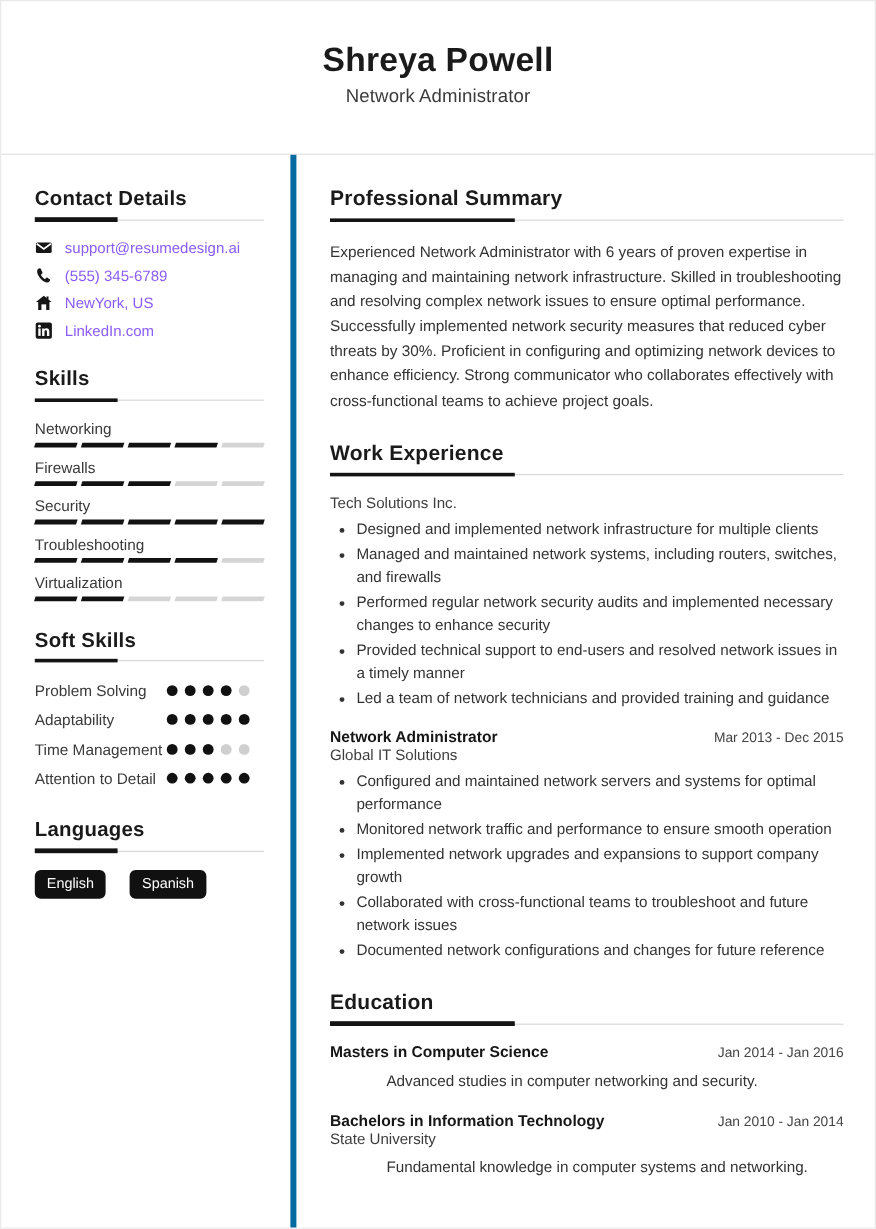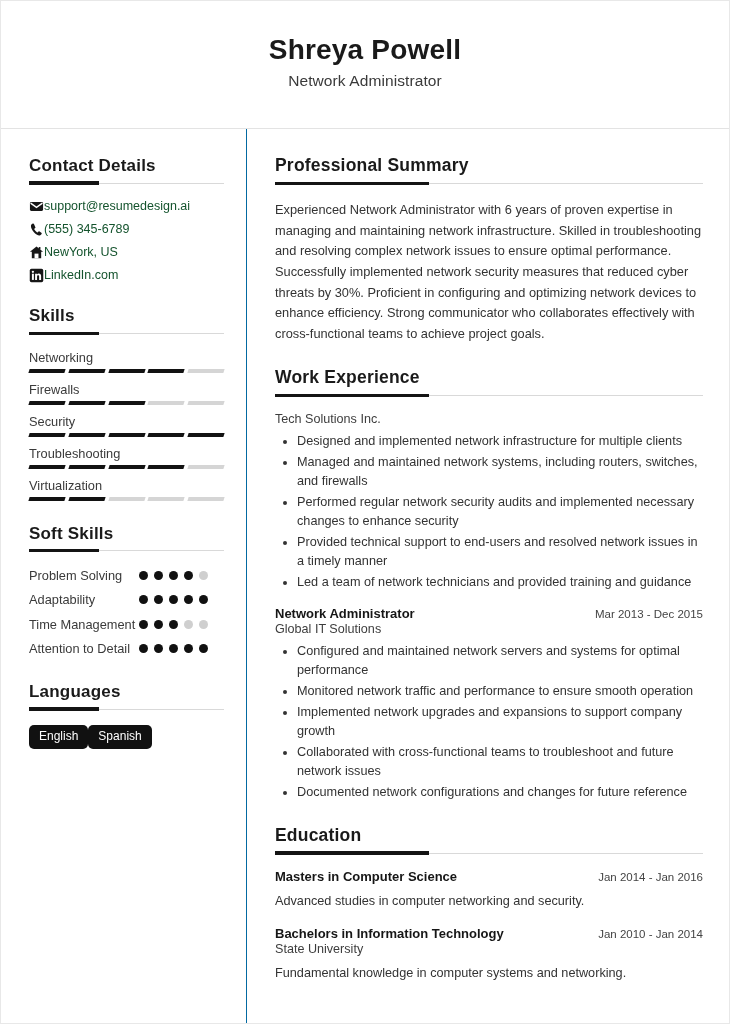--- a/index.html
+++ b/index.html
@@ -47,21 +47,21 @@
   }
 
   
   .body {
     display: flex;
     height: calc(1024px - 129px);
   }
   .sidebar {
     width: 246px;
     padding: 26px 22px 0 28px;
-    border-right: 1px solid #0369a1;
+    border-right: 5px solid #0369a1;
   }
   .main {
     flex: 1;
     padding: 26px 26px 0 28px;
   }
 
   
   .sec-title {
     font-size: 17px;
     font-weight: bold;
@@ -90,24 +90,25 @@
     width: 36%;
     height: 3.5px;
     background: #141414;
   }
   .sec { margin-bottom: 22px; }
 
   
   .contact-list { margin-top: 2px; }
   .contact-row {
     display: flex;
-    align-items: flex-start;
+    align-items: center;
+    gap: 10px;
     margin-bottom: 8px;
     font-size: 12.5px;
-    color: #14532d;
+    color: #8b5cf6;
   }
   .ci { width: 15px; height: 15px; flex: 0 0 15px; display: block; }
   .ci svg { display: block; }
 
   
   .skill { margin-bottom: 9px; }
   .skill-name {
     font-size: 12.8px;
     color: #3a3a3a;
     margin-bottom: 4px;
@@ -145,21 +146,21 @@
     padding-top: 4px;
   }
   .dot {
     width: 9px; height: 9px;
     border-radius: 50%;
     background: #cfcfcf;
   }
   .dot.on { background: #111111; }
 
   
-  .lang-wrap { display: flex; flex-wrap: wrap; gap: 0; margin-top: 2px; }
+  .lang-wrap { display: flex; flex-wrap: wrap; gap: 20px; margin-top: 2px; }
   .lang-pill {
     background: #111111;
     color: #ffffff;
     font-size: 12px;
     padding: 4px 10px;
     border-radius: 5px;
     line-height: 1.3;
   }
 
   
@@ -190,20 +191,21 @@
   .entry-org {
     font-size: 12.6px;
     color: #3d3d3d;
     margin-top: 1px;
   }
   .entry-desc {
     font-size: 12.7px;
     color: #333333;
     margin-top: 8px;
     line-height: 1.55;
+    margin-left: 47px;
   }
   ul.bullets {
     margin: 6px 0 0 0;
     padding-left: 22px;
   }
   ul.bullets li {
     font-size: 12.7px;
     line-height: 1.5;
     color: #333333;
     margin-bottom: 2px;

